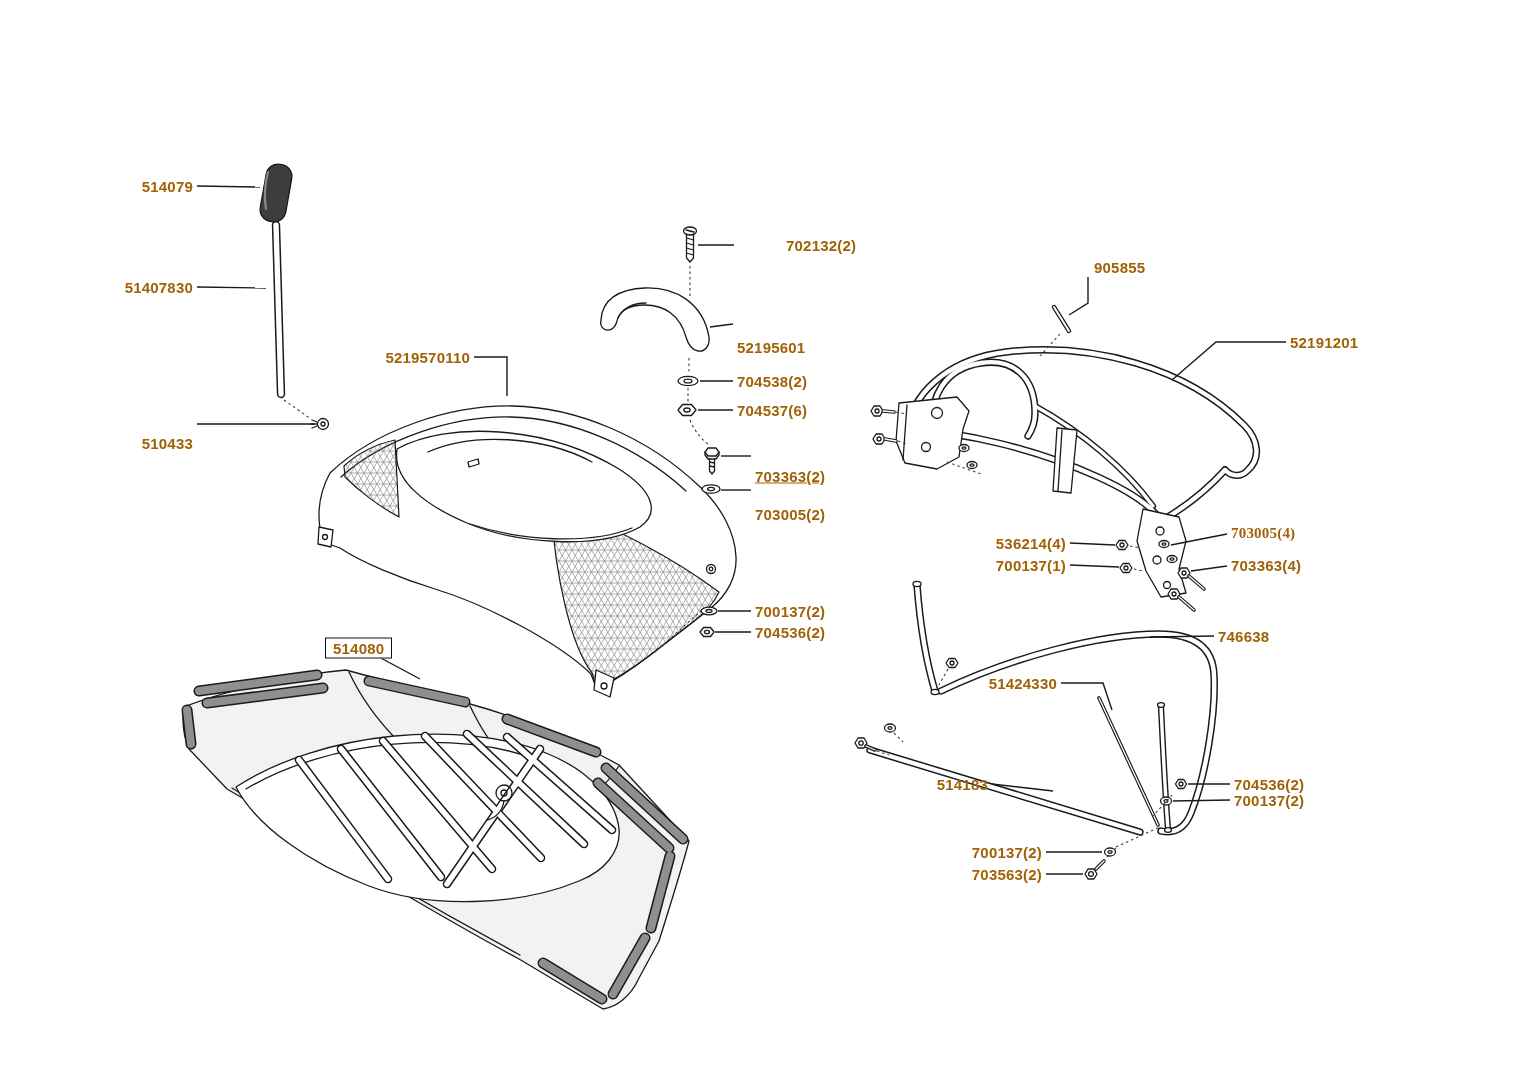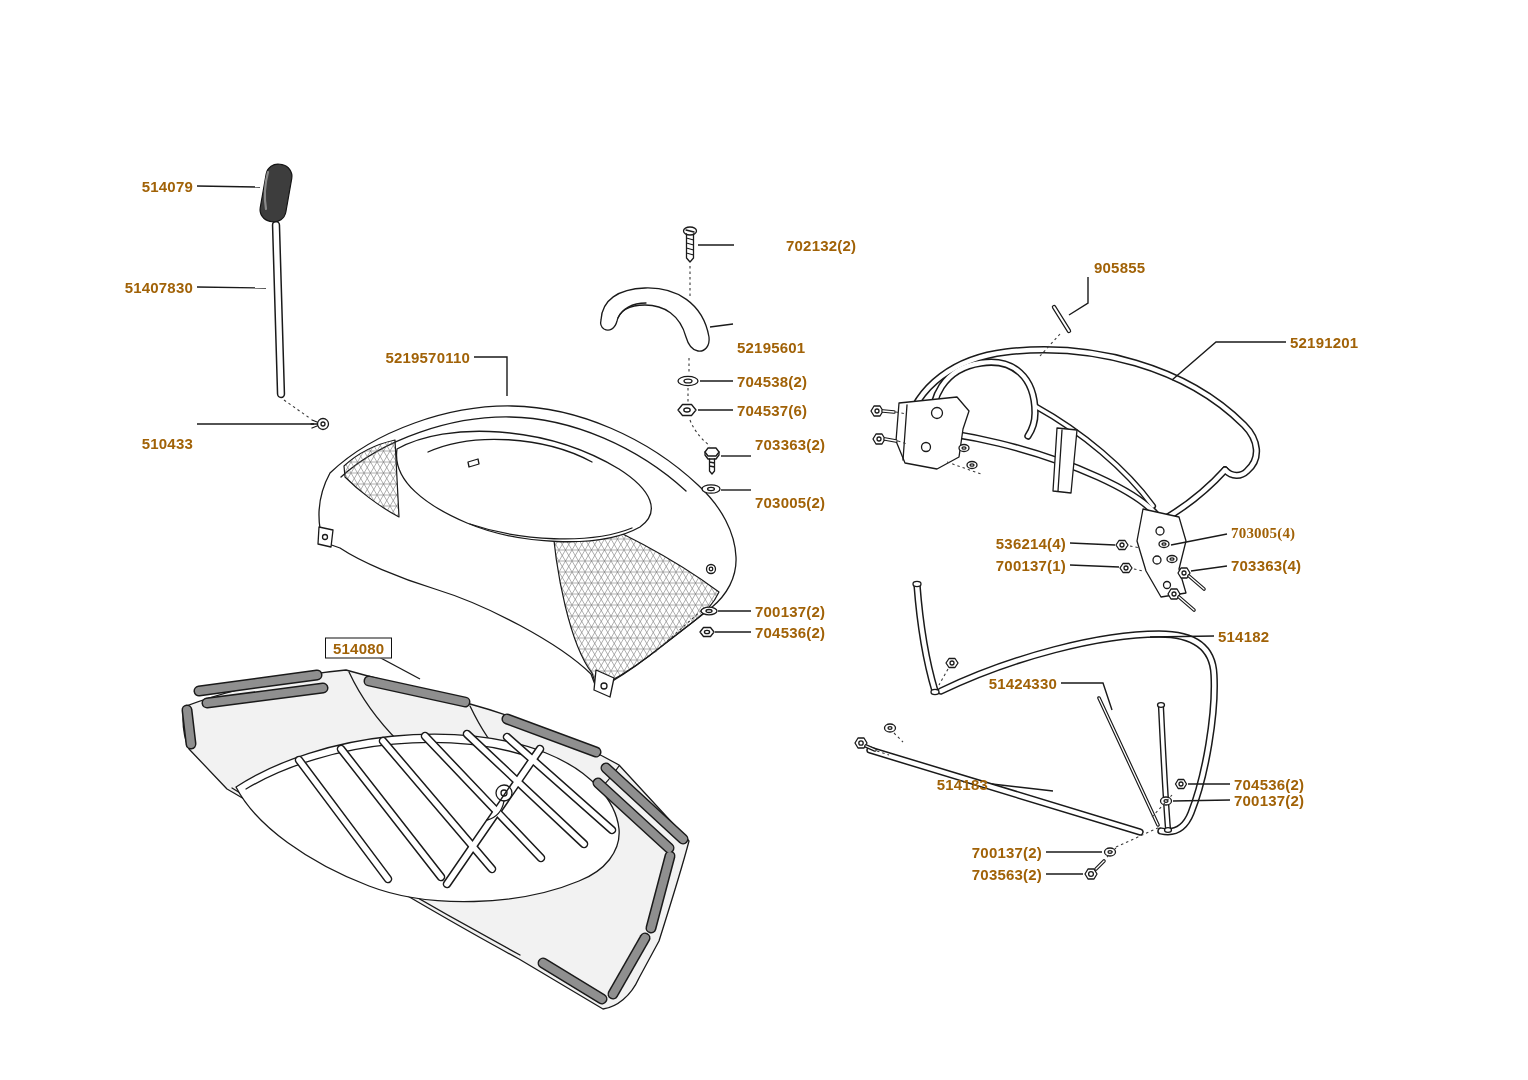--- a/index.html
+++ b/index.html
@@ -340,31 +340,31 @@
   <div id="labels">
       <div class="part-label" style="left: 193px; top: 186px; transform: translate(-100%, -50%);">514079</div>
       <div class="part-label" style="left: 193px; top: 287px; transform: translate(-100%, -50%);">51407830</div>
       <div class="part-label" style="left: 193px; top: 424px; transform: translate(-100%, -50%); margin-top: 19px;">510433</div>
       <div class="part-label" style="left: 470px; top: 357px; transform: translate(-100%, -50%);">5219570110</div>
       <div class="part-label boxed" style="left: 325px; top: 648px; transform: translateY(-50%);">514080</div>
       <div class="part-label" style="left: 738px; top: 245px; transform: translateY(-50%); margin-left: 48px;">702132(2)</div>
       <div class="part-label" style="left: 737px; top: 324px; transform: translateY(-50%); margin-top: 23px;">52195601</div>
       <div class="part-label" style="left: 737px; top: 381px; transform: translateY(-50%);">704538(2)</div>
       <div class="part-label" style="left: 737px; top: 410px; transform: translateY(-50%);">704537(6)</div>
-      <div class="part-label" style="left: 755px; top: 444px; transform: translateY(-50%);">703363(2)</div>
-      <div class="part-label" style="left: 755px; top: 502px; transform: translateY(-50%);">703005(2)</div>
+      <div class="part-label" style="left: 755px; top: 476px; transform: translateY(-50%); text-decoration: underline;">703363(2)</div>
+      <div class="part-label" style="left: 755px; top: 514px; transform: translateY(-50%);">703005(2)</div>
       <div class="part-label" style="left: 755px; top: 611px; transform: translateY(-50%);">700137(2)</div>
       <div class="part-label" style="left: 755px; top: 632px; transform: translateY(-50%);">704536(2)</div>
       <div class="part-label" style="left: 1094px; top: 267px; transform: translateY(-50%);">905855</div>
       <div class="part-label" style="left: 1290px; top: 342px; transform: translateY(-50%);">52191201</div>
       <div class="part-label" style="left: 1066px; top: 543px; transform: translate(-100%, -50%);">536214(4)</div>
       <div class="part-label" style="left: 1066px; top: 565px; transform: translate(-100%, -50%);">700137(1)</div>
       <div class="part-label" style="left: 1231px; top: 533px; transform: translateY(-50%); font-family: Liberation Serif, serif;">703005(4)</div>
       <div class="part-label" style="left: 1231px; top: 565px; transform: translateY(-50%);">703363(4)</div>
-      <div class="part-label" style="left: 1218px; top: 636px; transform: translateY(-50%);">514182</div>
+      <div class="part-label" style="left: 1218px; top: 636px; transform: translateY(-50%);">746638</div>
       <div class="part-label" style="left: 1057px; top: 683px; transform: translate(-100%, -50%);">51424330</div>
       <div class="part-label" style="left: 988px; top: 784px; transform: translate(-100%, -50%);">514183</div>
       <div class="part-label" style="left: 1234px; top: 784px; transform: translateY(-50%);">704536(2)</div>
       <div class="part-label" style="left: 1234px; top: 800px; transform: translateY(-50%);">700137(2)</div>
       <div class="part-label" style="left: 1042px; top: 852px; transform: translate(-100%, -50%);">700137(2)</div>
       <div class="part-label" style="left: 1042px; top: 874px; transform: translate(-100%, -50%);">703563(2)</div>
     </div>
 </div>
 
 </body></html>

